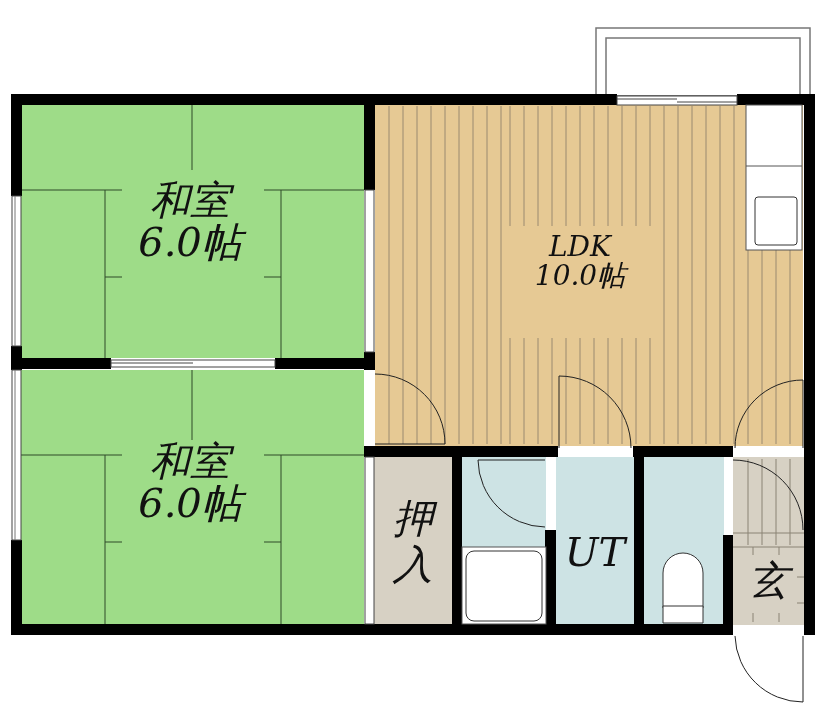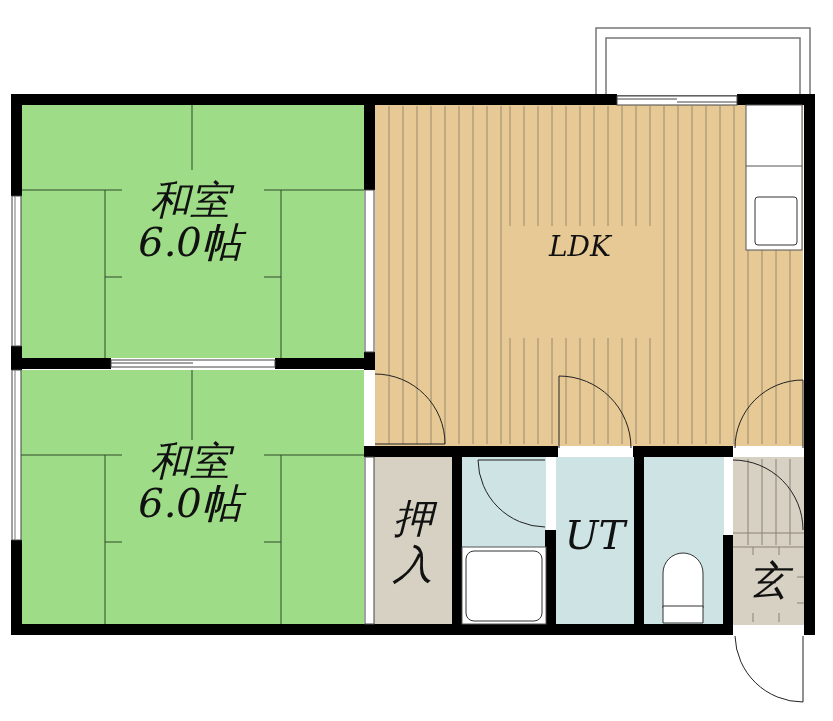--- a/index.html
+++ b/index.html
@@ -209,31 +209,32 @@
   <div class="room-hit" style="left:20px;top:370px;width:344px;height:256px;">
     <div class="label" style="left:100px;top:70px;width:140px;font-size:40px;">
       <div>和室</div>
       <div>6.0帖</div>
     </div>
   </div>
 
   <div class="room-hit" style="left:375px;top:104px;width:370px;height:342px;">
     <div class="label" style="left:120px;top:128px;width:170px;font-size:28px;">
       <div>LDK</div>
+      <div>10.0帖</div>
     </div>
   </div>
 
   <div class="room-hit" style="left:374px;top:457px;width:78px;height:168px;">
     <div class="label" style="left:6px;top:38px;width:66px;font-size:40px;line-height:1.15;">
       <div>押</div>
       <div>入</div>
     </div>
   </div>
 
-  <div class="room-hit" style="left:556px;top:452px;width:62px;height:168px;padding-left:40px;">
+  <div class="room-hit" style="left:556px;top:469px;width:62px;height:168px;padding-left:40px;">
     <div class="label" style="left:0px;top:62px;width:78px;font-size:40px;">
       <div>UT</div>
     </div>
   </div>
 
   <div class="room-hit" style="left:732px;top:547px;width:73px;height:77px;">
     <div class="label" style="left:0px;top:12px;width:73px;font-size:40px;">
       <div>玄</div>
     </div>
   </div>

